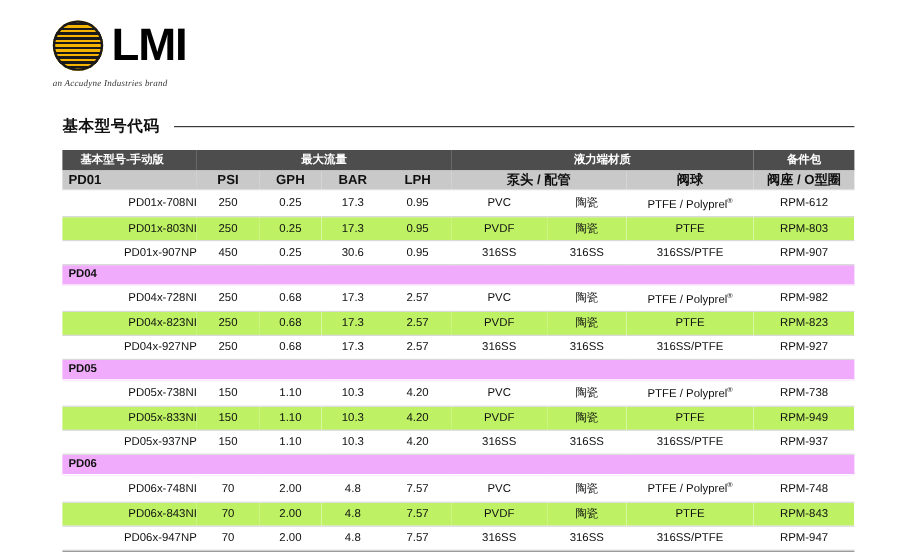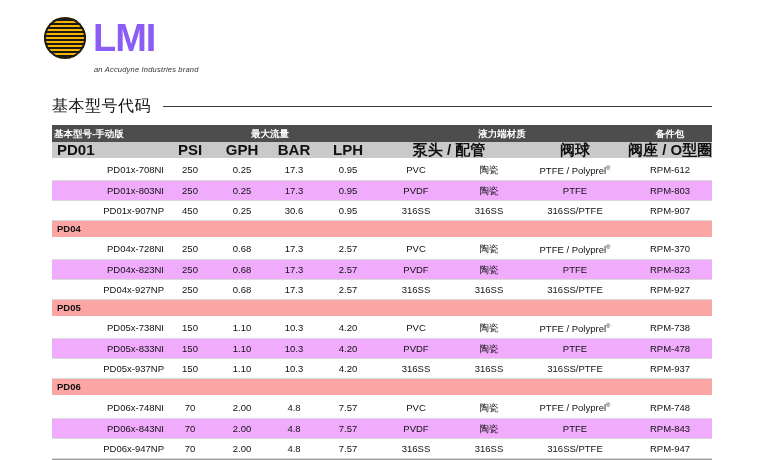--- a/index.html
+++ b/index.html
@@ -52,46 +52,45 @@
     left: 0; top: 0; right: 0; bottom: 0;
     border-radius: 50%;
     border: 2px solid #1a1a1a;
     box-sizing: border-box;
   }
   .logo-text {
     font-family: "Liberation Sans", sans-serif;
     font-size: 38px;
     font-weight: bold;
     letter-spacing: -1px;
-    color: #8b5cf6;
+    color: #000000;
     margin-left: 7px;
     line-height: 42px;
   }
   .logo-tag {
-    font-family: Liberation Sans, sans-serif;
+    font-family: Liberation Serif, serif;
     font-style: italic;
     font-size: 7.5px;
     color: #333333;
     margin-top: 5px;
-    margin-left: 50px;
     letter-spacing: 0.2px;
   }
 
   
   .section-title-row {
     position: absolute;
     left: 52px;
     top: 96px;
     width: 660px;
     display: flex;
     align-items: center;
   }
   .section-title {
-    font-size: 16px;
-    font-weight: normal;
+    font-size: 13px;
+    font-weight: bold;
     color: #111111;
     white-space: nowrap;
     letter-spacing: 0.5px;
   }
   .section-rule {
     flex: 1 1 auto;
     height: 1px;
     background: #3a3a3a;
     margin-left: 12px;
   }
@@ -120,46 +119,46 @@
     color: #ffffff;
     font-weight: bold;
     font-size: 9.5px;
     height: 17px;
     line-height: 17px;
     text-align: center;
     white-space: nowrap;
   }
   tr.head-band td.left-pad {
     text-align: left;
-    padding-left: 2px;
+    padding-left: 15px;
   }
   tr.head-band td.right-pad {
     text-align: center;
   }
 
   
   tr.sub-band td {
     background: #c9c9c9;
     color: #111111;
     font-weight: bold;
-    font-size: 15px;
+    font-size: 11px;
     height: 16px;
     line-height: 16px;
     text-align: center;
     white-space: nowrap;
     border-bottom: 1px solid #ffffff;
   }
   tr.sub-band td.left-pad {
     text-align: left;
     padding-left: 5px;
   }
 
   
   tr.group-row td {
-    background: #fca5a5;
+    background: #f0abfc;
     color: #111111;
     font-weight: bold;
     font-size: 9.5px;
     height: 16px;
     line-height: 16px;
     text-align: left;
     padding-left: 5px;
     border-top: 1px solid #ffffff;
     border-bottom: 1px solid #ffffff;
   }
@@ -173,21 +172,21 @@
     color: #111111;
     border-bottom: 1px solid #d9d9d9;
     white-space: nowrap;
     overflow: hidden;
   }
   tr.data-row td.c-model {
     text-align: right;
     padding-left: 5px;
   }
   tr.data-row.alt td {
-    background: #f0abfc;
+    background: #bef264;
   }
 
   .sup {
     font-size: 6px;
     vertical-align: super;
   }
 
   
   .table-bottom-rule {
     width: 660px;
@@ -282,21 +281,21 @@
         </tr>
         <tr class="data-row">
           <td class="c-model">PD04x-728NI</td>
           <td class="">250</td>
           <td class="">0.68</td>
           <td class="">17.3</td>
           <td class="">2.57</td>
           <td class="">PVC</td>
           <td class="">陶瓷</td>
           <td class="">PTFE / Polyprel<span class="sup">®</span></td>
-          <td class="">RPM-370</td>
+          <td class="">RPM-982</td>
         </tr>
         <tr class="data-row alt">
           <td class="c-model">PD04x-823NI</td>
           <td class="">250</td>
           <td class="">0.68</td>
           <td class="">17.3</td>
           <td class="">2.57</td>
           <td class="">PVDF</td>
           <td class="">陶瓷</td>
           <td class="">PTFE</td>
@@ -329,21 +328,21 @@
         </tr>
         <tr class="data-row alt">
           <td class="c-model">PD05x-833NI</td>
           <td class="">150</td>
           <td class="">1.10</td>
           <td class="">10.3</td>
           <td class="">4.20</td>
           <td class="">PVDF</td>
           <td class="">陶瓷</td>
           <td class="">PTFE</td>
-          <td class="">RPM-478</td>
+          <td class="">RPM-949</td>
         </tr>
         <tr class="data-row">
           <td class="c-model">PD05x-937NP</td>
           <td class="">150</td>
           <td class="">1.10</td>
           <td class="">10.3</td>
           <td class="">4.20</td>
           <td class="">316SS</td>
           <td class="">316SS</td>
           <td class="">316SS/PTFE</td>

